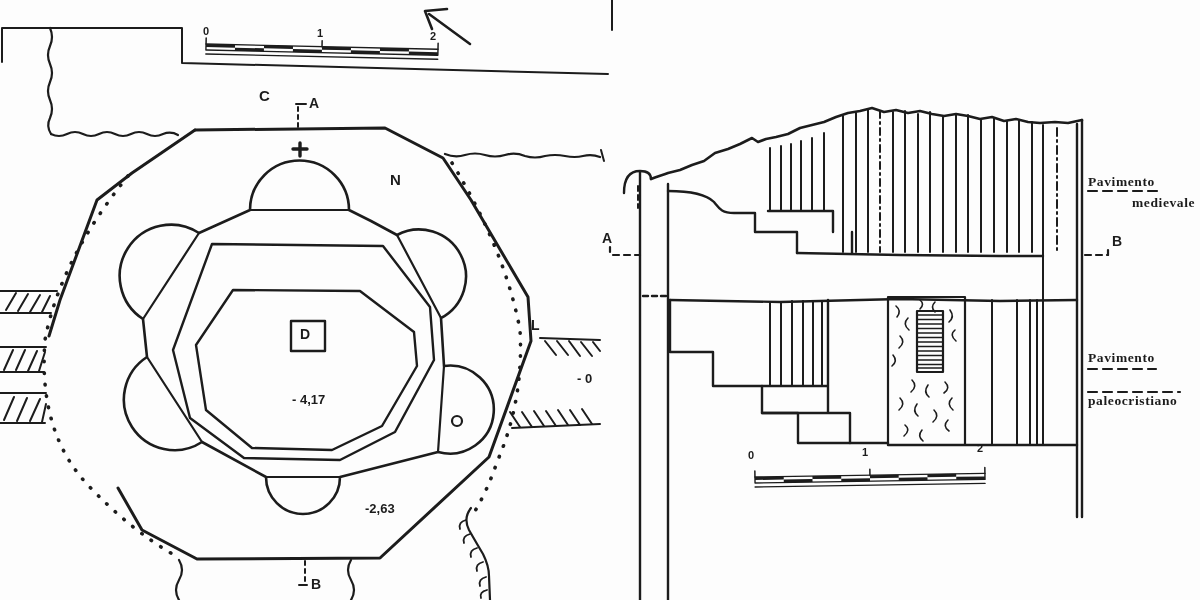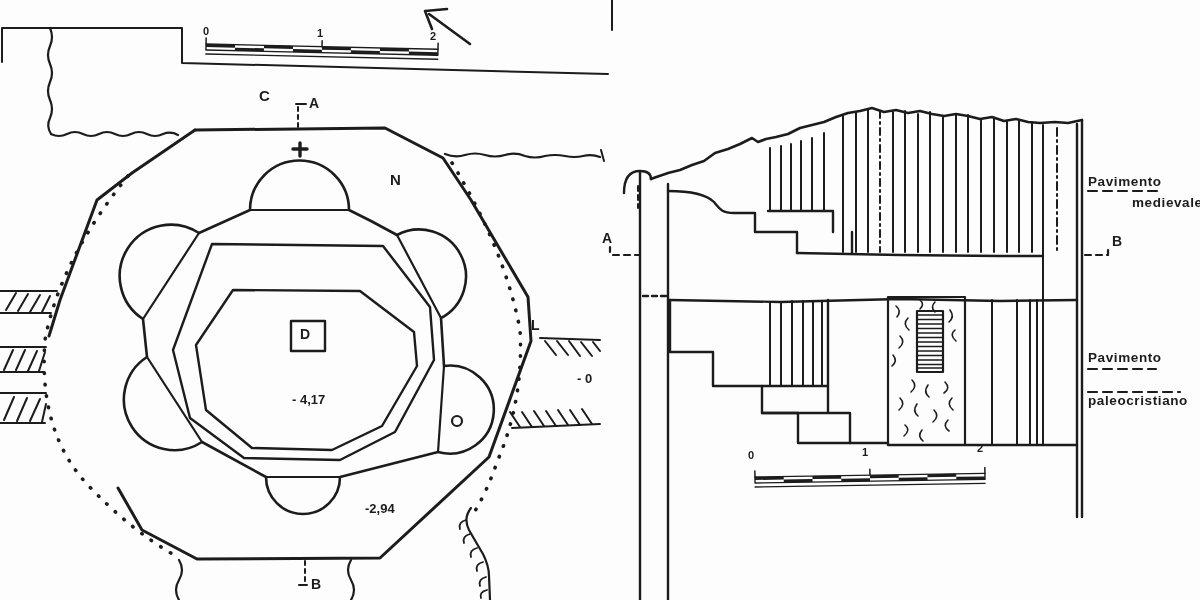--- a/index.html
+++ b/index.html
@@ -1,21 +1,21 @@
 <!DOCTYPE html>
 <html><head>
 <meta charset="utf-8">
 <style>
   html,body{margin:0;padding:0;background:#e8e8e8;}
   .stage{position:relative;width:1200px;height:600px;background:#fdfdfd;overflow:hidden;
          font-family:"Liberation Sans",sans-serif;color:#1c1c1c;}
   .stage svg{position:absolute;left:0;top:0;}
   .lbl{position:absolute;font-weight:bold;line-height:1;white-space:nowrap;}
   .fs11{font-size:11px;} .fs13{font-size:13px;} .fs14{font-size:14px;} .fs15{font-size:15px;}
-  .pav{font-size:13.5px;letter-spacing:.6px;}
+  .pav{font-size:13.5px;letter-spacing:.6px;font-family:Liberation Serif, serif;}
   .clip{overflow:hidden;width:23px;}
 </style>
 </head>
 <body>
 
 <div class="stage">
 
 <svg width="1200" height="600" viewBox="0 0 1200 600" fill="none" stroke="#1c1c1c" stroke-width="2" stroke-linecap="round" stroke-linejoin="round">
 
   <g>
@@ -200,21 +200,21 @@
 <div class="lbl fs11" style="left:430px;top:31px">2</div>
 
 <div class="lbl fs15" style="left:259px;top:88px">C</div>
 <div class="lbl fs14" style="left:309px;top:96px">A</div>
 <div class="lbl fs15" style="left:390px;top:172px">N</div>
 <div class="lbl fs14" style="left:531px;top:318px">L</div>
 <div class="lbl fs14" style="left:300px;top:327px">D</div>
 <div class="lbl fs14" style="left:311px;top:577px">B</div>
 
 <div class="lbl fs13" style="left:292px;top:393px">- 4,17</div>
-<div class="lbl fs13" style="left:365px;top:502px">-2,94</div>
+<div class="lbl fs13" style="left:365px;top:502px">-2,63</div>
 <div class="lbl fs13 clip" style="left:577px;top:372px">- 0</div>
 
 <div class="lbl fs14" style="left:602px;top:231px">A</div>
 <div class="lbl fs14" style="left:1112px;top:234px">B</div>
 
 <div class="lbl pav" style="left:1088px;top:175px">Pavimento</div>
 <div class="lbl pav" style="left:1132px;top:196px">medievale</div>
 <div class="lbl pav" style="left:1088px;top:351px">Pavimento</div>
 <div class="lbl pav" style="left:1088px;top:394px">paleocristiano</div>
 

